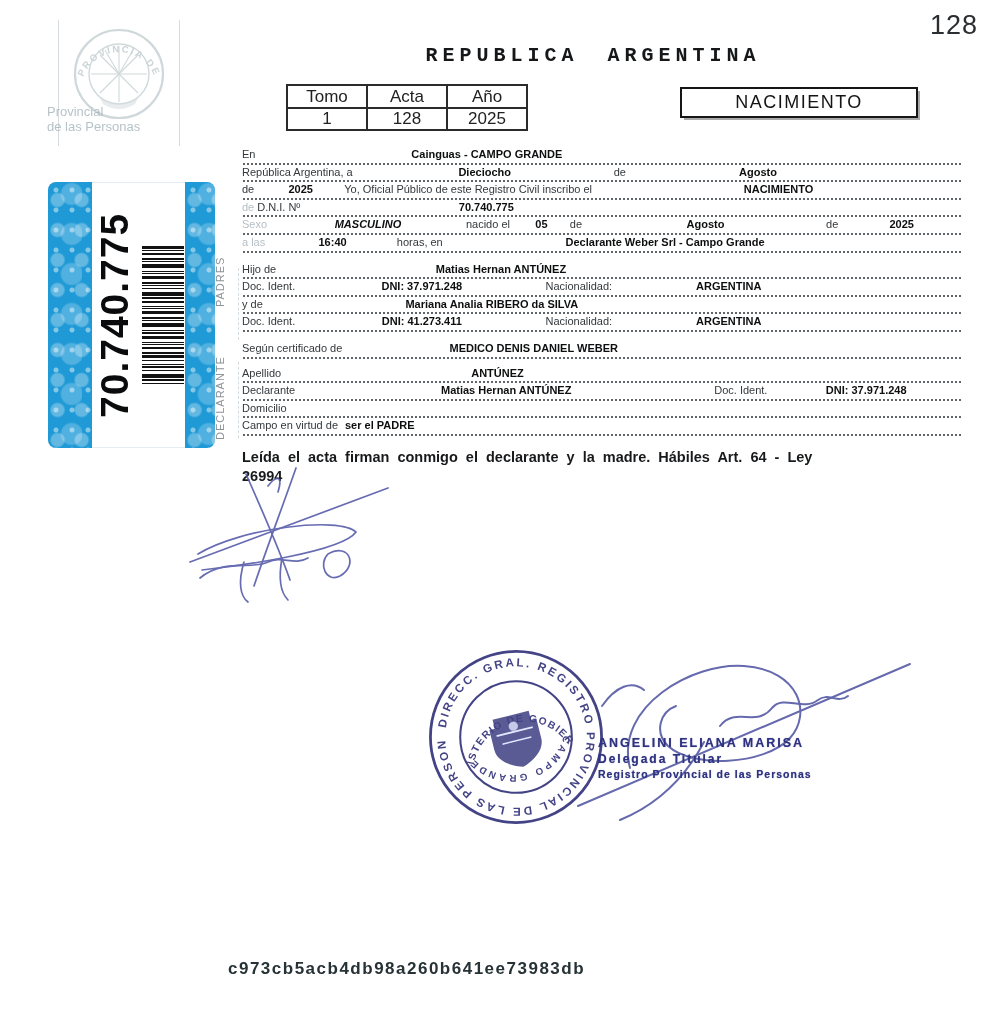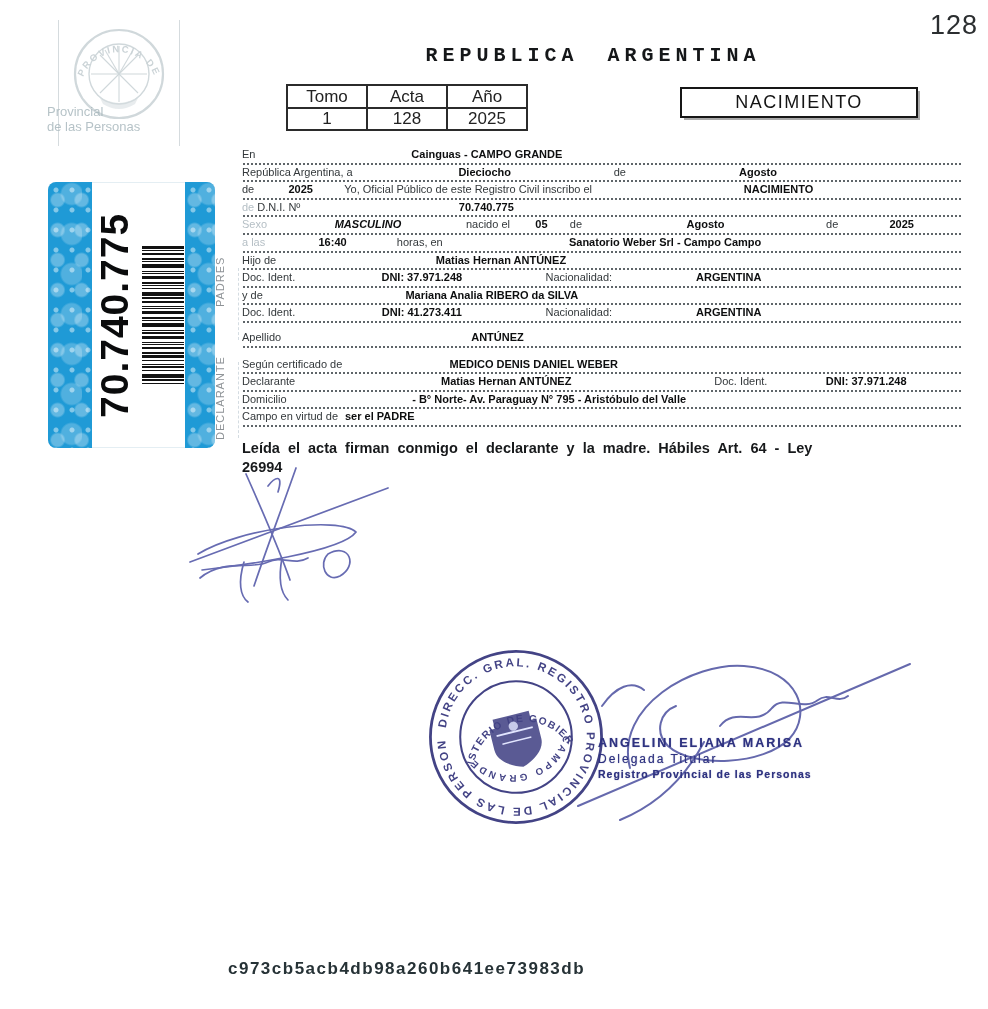--- a/index.html
+++ b/index.html
@@ -67,21 +67,21 @@
   .note{margin-top:11px;width:700px;font-weight:bold;font-size:14.5px;line-height:19px;
         color:#17191b;white-space:pre-line;word-spacing:4px;}
 
   
   .sig1{position:absolute;left:182px;top:458px;}
   .stamp{position:absolute;left:423px;top:644px;}
   .sig2{position:absolute;left:572px;top:646px;}
   .delegate-stamp{position:absolute;left:598px;top:736px;width:250px;text-align:left;
                   color:#2e3280;text-shadow:0 0 1px rgba(46,50,128,.65);}
   .delegate-name{font-size:12.5px;font-weight:bold;letter-spacing:2px;}
-  .delegate-role{font-size:12px;font-weight:normal;letter-spacing:2px;margin-top:2px;}
+  .delegate-role{font-size:12px;font-weight:bold;letter-spacing:2px;margin-top:2px;}
   .delegate-org{font-size:10.5px;font-weight:bold;letter-spacing:1px;margin-top:2px;}
 
   .doc-hash{position:absolute;left:228px;top:959px;font-size:17px;font-weight:bold;
             letter-spacing:1.5px;color:#263236;}
 </style>
 </head>
 <body>
 
 <div class="page-number" data-name="page-number">128</div>
 
@@ -209,24 +209,24 @@
         <span class="val" data-name="field-value" style="flex-grow: 0.13;">05</span>
         <span class="lbl" data-name="field-label">de</span>
         <span class="val" data-name="field-value" style="flex-grow: 0.62;">Agosto</span>
         <span class="lbl" data-name="field-label">de</span>
         <span class="val" data-name="field-value" style="flex-grow: 0.3;">2025</span>
       </div>
       <div class="frow" data-name="form-row">
         <span class="lblf" data-name="field-label">a las</span>
         <span class="val" data-name="field-value" style="flex-grow: 0.28;">16:40</span>
         <span class="lbl" data-name="field-label">horas, en</span>
-        <span class="val" data-name="field-value" style="flex-grow: 1;">Sanatorio Weber Srl - Campo Campo</span>
+        <span class="val" data-name="field-value" style="flex-grow: 1;">Declarante Weber Srl - Campo Grande</span>
         <span class="sp" data-name="field-spacer" style="flex-grow: 0.18;"></span>
       </div>
-      <div class="frow" data-name="form-row" style="">
+      <div class="frow" data-name="form-row" style="margin-top: 9px;">
         <span class="lbl" data-name="field-label">Hijo de</span>
         <span class="val" data-name="field-value" style="flex-grow: 1;">Matias Hernan ANTÚNEZ</span>
         <span class="sp" data-name="field-spacer" style="flex-grow: 0.55;"></span>
       </div>
       <div class="frow" data-name="form-row">
         <span class="lbl" data-name="field-label">Doc. Ident.</span>
         <span class="val" data-name="field-value" style="flex-grow: 0.6;">DNI: 37.971.248</span>
         <span class="lbl" data-name="field-label">Nacionalidad:</span>
         <span class="val" data-name="field-value" style="flex-grow: 0.55;">ARGENTINA</span>
         <span class="sp" data-name="field-spacer" style="flex-grow: 0.3;"></span>
@@ -236,39 +236,38 @@
         <span class="val" data-name="field-value" style="flex-grow: 1;">Mariana Analia RIBERO da  SILVA</span>
         <span class="sp" data-name="field-spacer" style="flex-grow: 0.55;"></span>
       </div>
       <div class="frow" data-name="form-row">
         <span class="lbl" data-name="field-label">Doc. Ident.</span>
         <span class="val" data-name="field-value" style="flex-grow: 0.6;">DNI: 41.273.411</span>
         <span class="lbl" data-name="field-label">Nacionalidad:</span>
         <span class="val" data-name="field-value" style="flex-grow: 0.55;">ARGENTINA</span>
         <span class="sp" data-name="field-spacer" style="flex-grow: 0.3;"></span>
       </div>
+      <div class="frow" data-name="form-row" style="margin-top: 9px;">
+        <span class="lbl" data-name="field-label">Según certificado de</span>
+        <span class="val" data-name="field-value" style="flex-grow: 1;">MEDICO DENIS DANIEL WEBER</span>
+        <span class="sp" data-name="field-spacer" style="flex-grow: 0.65;"></span>
+      </div>
       <div class="frow" data-name="form-row" style="margin-top: 7px;">
         <span class="lbl" data-name="field-label">Apellido</span>
         <span class="val" data-name="field-value" style="flex-grow: 1;">ANTÚNEZ</span>
         <span class="sp" data-name="field-spacer" style="flex-grow: 0.6;"></span>
       </div>
-      <div class="frow" data-name="form-row" style="margin-top: 9px;">
-        <span class="lbl" data-name="field-label">Según certificado de</span>
-        <span class="val" data-name="field-value" style="flex-grow: 1;">MEDICO DENIS DANIEL WEBER</span>
-        <span class="sp" data-name="field-spacer" style="flex-grow: 0.65;"></span>
-      </div>
       <div class="frow" data-name="form-row">
         <span class="lbl" data-name="field-label">Declarante</span>
         <span class="val" data-name="field-value" style="flex-grow: 1;">Matias Hernan ANTÚNEZ</span>
         <span class="lbl" data-name="field-label">Doc. Ident.</span>
         <span class="val" data-name="field-value" style="flex-grow: 0.45;">DNI: 37.971.248</span>
       </div>
       <div class="frow" data-name="form-row">
         <span class="lbl" data-name="field-label">Domicilio</span>
-        <span class="val" data-name="field-value" style="flex-grow: 1;">- B° Norte- Av. Paraguay N° 795 - Aristóbulo del Valle</span>
         <span class="sp" data-name="field-spacer" style="flex-grow: 0.3;"></span>
       </div>
       <div class="frow" data-name="form-row">
         <span class="lbl" data-name="field-label">Campo en virtud de</span>
         <span class="vall" data-name="field-value" style="flex-grow: 1;">ser el PADRE</span>
       </div>
     </div>
   <div class="note" data-name="closing-note">Leída el acta firman conmigo el declarante y la madre. Hábiles  Art. 64 - Ley
 26994</div>
 </div>

